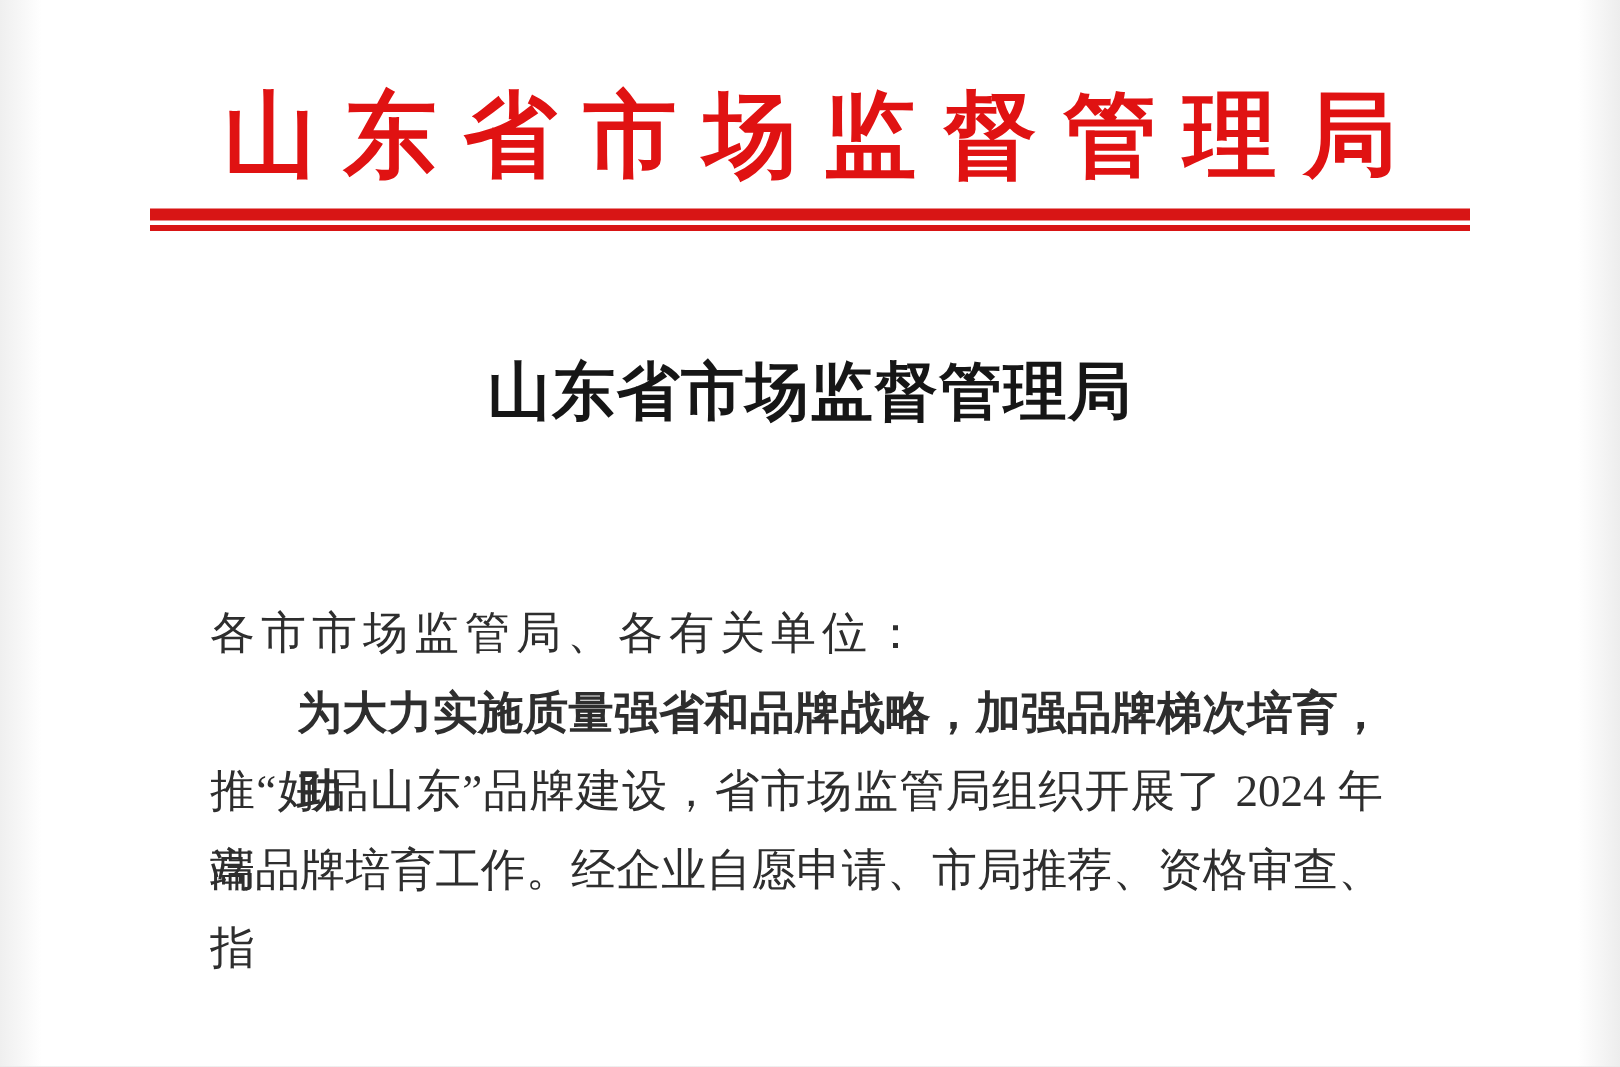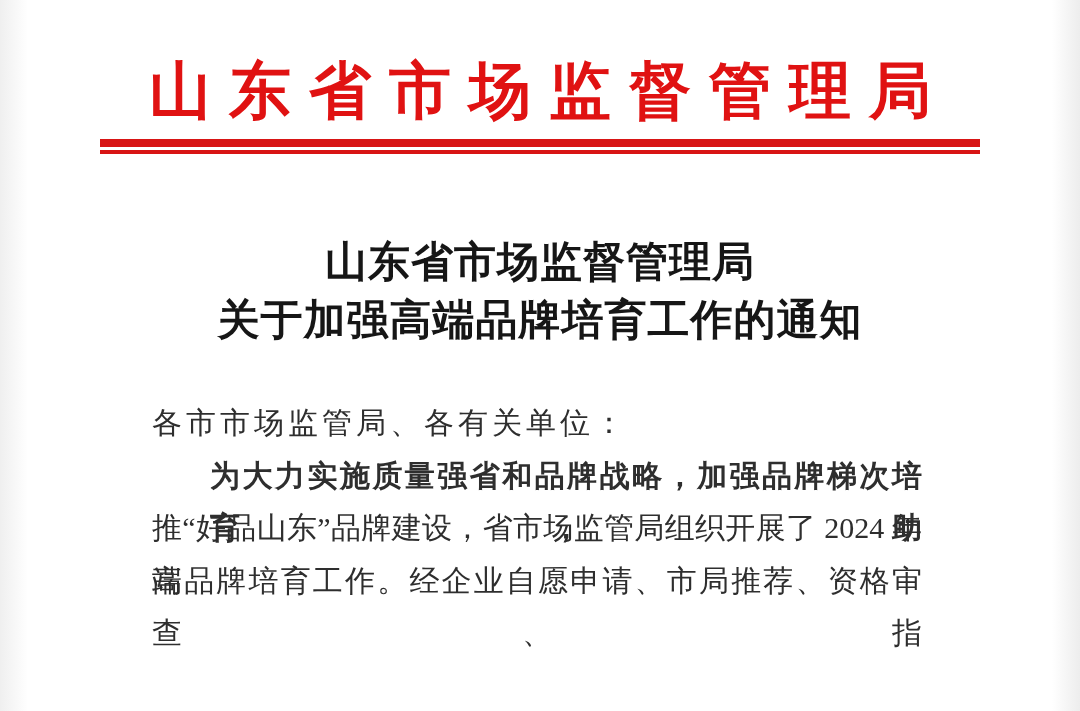--- a/index.html
+++ b/index.html
@@ -71,21 +71,20 @@
     left: 140px;
     width: 782px;
     font-size: 30px;
     line-height: 52.5px;
     color: var(--body_text, #2e2e2e);
     letter-spacing: 4px;
   }
   .doc-body .line {
     height: 52.5px;
     white-space: nowrap;
-    margin-left: 12px;
   }
   .doc-body .just {
     white-space: normal;
     text-align: justify;
     text-align-last: justify;
     letter-spacing: normal;
   }
   .doc-body .indent {
     padding-left: 58px;
     font-weight: bold;
@@ -99,21 +98,20 @@
   <div class="agency">山东省市场监督管理局</div>
 
   <div class="rule">
     <div class="rule-thick"></div>
     <div class="rule-gap"></div>
     <div class="rule-thin"></div>
   </div>
 
   <div class="doc-title">
     <div>山东省市场监督管理局</div>
-    <div>关于加强高端品牌培育工作的通知</div>
   </div>
 
   <div class="doc-body">
     <div class="line">各市市场监管局、各有关单位：</div>
     <div class="line just indent">为大力实施质量强省和品牌战略，加强品牌梯次培育，助</div>
     <div class="line just">推“好品山东”品牌建设，省市场监管局组织开展了 2024 年高</div>
     <div class="line just">端品牌培育工作。经企业自愿申请、市局推荐、资格审查、指</div>
   </div>
 
 </div>

